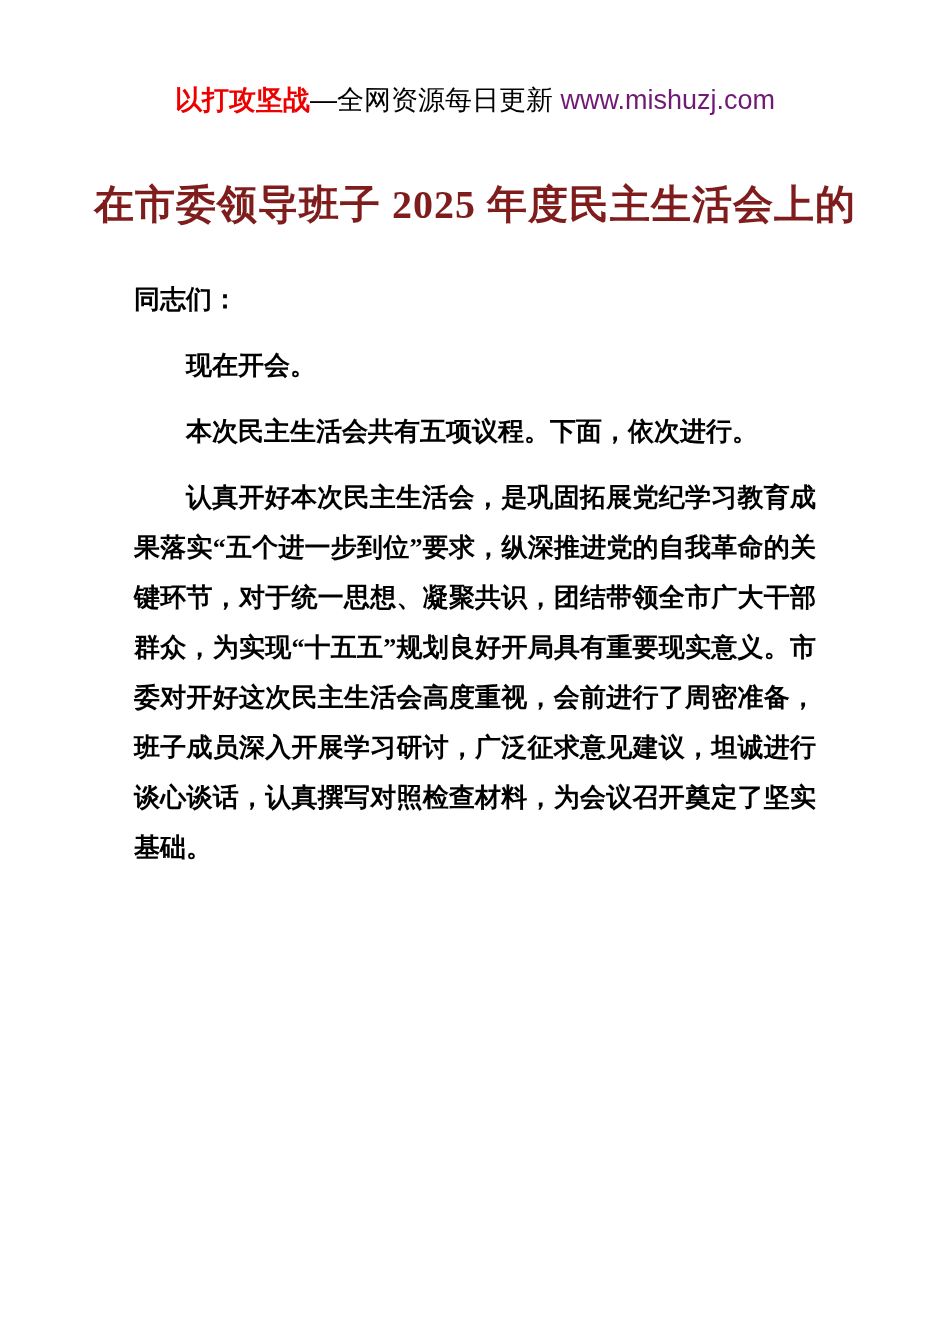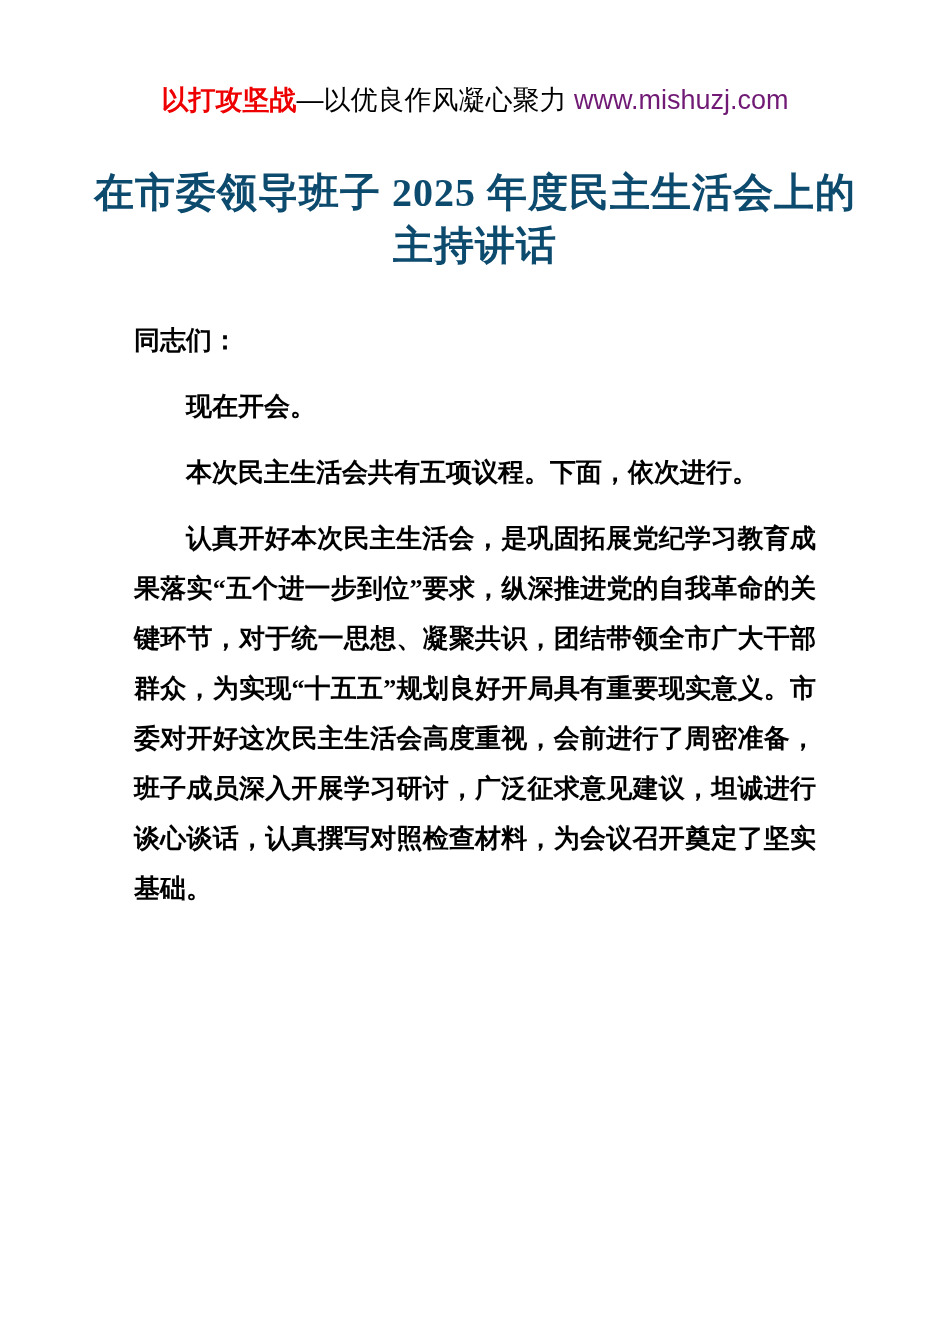--- a/index.html
+++ b/index.html
@@ -30,26 +30,26 @@
   }
   .banner .tagline {
     color: #000000;
     font-weight: normal;
   }
   .banner .site-url {
     color: #701a75;
     font-weight: normal;
   }
   .doc-title {
-    margin-top: 48px;
+    margin-top: 60px;
     text-align: center;
     font-size: 40px;
     line-height: 53px;
     font-weight: 600;
-    color: #0c4a6e;
+    color: #7f1d1d;
     letter-spacing: 1px;
   }
   .content {
     width: 714px;
     margin: 44px auto 0 auto;
     font-size: 26px;
     line-height: 50px;
     text-align: justify;
     text-justify: inter-ideograph;
     color: #000000;
@@ -63,26 +63,25 @@
   .content p.no-indent {
     text-indent: 0;
   }
 </style>
 </head>
 <body>
 
 <div class="page">
 
   <div class="banner">
-    <span class="site-name">以打攻坚战</span><span class="tagline">—以优良作风凝心聚力 </span><span class="site-url">www.mishuzj.com</span>
+    <span class="site-name">以打攻坚战</span><span class="tagline">—全网资源每日更新 </span><span class="site-url">www.mishuzj.com</span>
   </div>
 
   <div class="doc-title">
     <div>在市委领导班子 2025 年度民主生活会上的</div>
-    <div>主持讲话</div>
   </div>
 
   <div class="content">
     <p class="no-indent">同志们：</p>
     <p>现在开会。</p>
     <p>本次民主生活会共有五项议程。下面，依次进行。</p>
     <p>认真开好本次民主生活会，是巩固拓展党纪学习教育成果落实“五个进一步到位”要求，纵深推进党的自我革命的关键环节，对于统一思想、凝聚共识，团结带领全市广大干部群众，为实现“十五五”规划良好开局具有重要现实意义。市委对开好这次民主生活会高度重视，会前进行了周密准备，班子成员深入开展学习研讨，广泛征求意见建议，坦诚进行谈心谈话，认真撰写对照检查材料，为会议召开奠定了坚实基础。</p>
   </div>
 
 </div>

